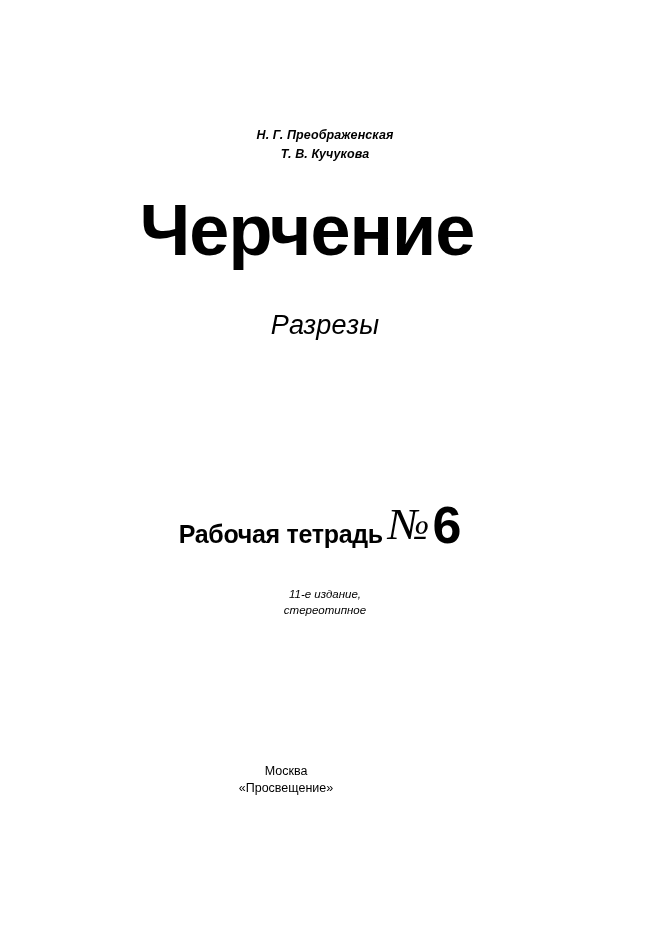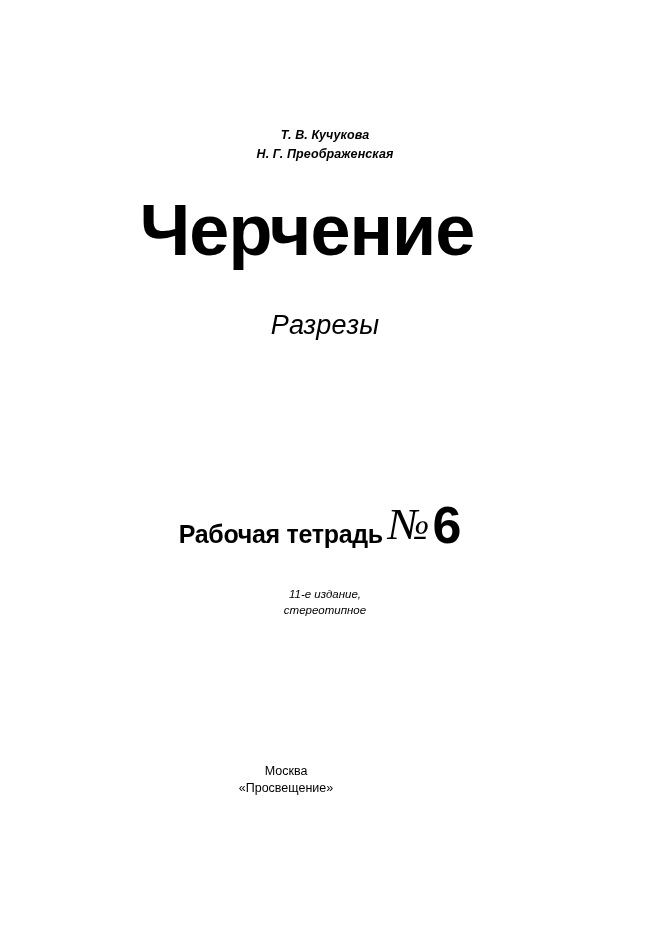--- a/index.html
+++ b/index.html
@@ -125,22 +125,22 @@
     line-height: 17px;
   }
   .publisher div { white-space: nowrap; }
 </style>
 </head>
 <body>
 
 <div class="page">
 
   <div class="authors">
+    <div>Н. Г. Преображенская</div>
     <div>Т. В. Кучукова</div>
-    <div>Н. Г. Преображенская</div>
   </div>
 
   <div class="main-title">Черчение</div>
 
   <div class="subtitle">Разрезы</div>
 
   <div class="workbook-row">
     <span class="workbook-label">Рабочая тетрадь</span>
     <span class="numero">
       <span>№</span>

